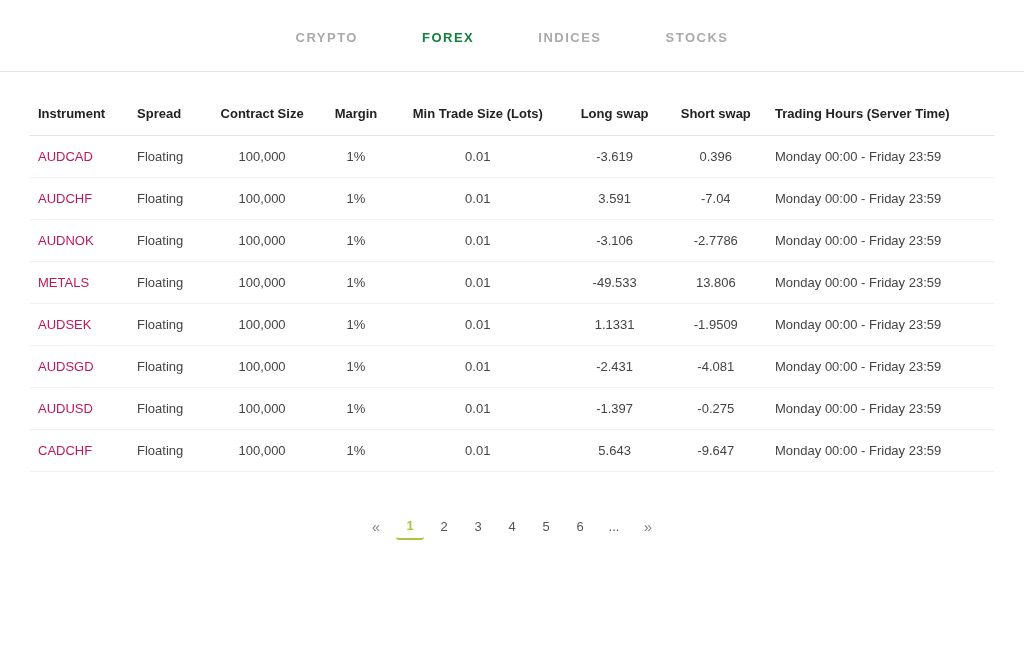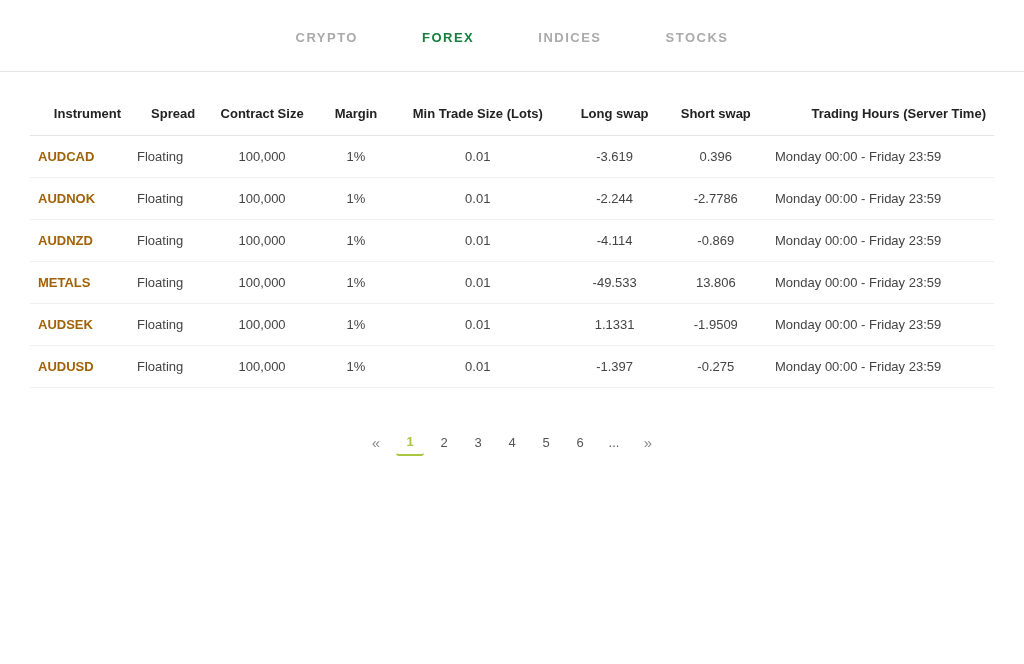--- a/index.html
+++ b/index.html
@@ -39,21 +39,21 @@
     .table-section {
       padding: 24px 30px 20px;
     }
 
     table {
       width: 100%;
       border-collapse: collapse;
     }
 
     thead tr th {
-      text-align: right;
+      text-align: left;
       font-weight: 700;
       font-size: 13px;
       padding: 10px 8px 14px;
       border-bottom: 1px solid #e5e5e5;
       color: #222;
       white-space: nowrap;
     }
 
     tbody tr {
       border-bottom: 1px solid #f0f0f0;
@@ -62,21 +62,21 @@
       border-bottom: 1px solid #f0f0f0;
     }
 
     tbody tr td {
       padding: 13px 8px;
       font-size: 13px;
       color: #444;
       text-align: left;
     }
 
-    td:nth-child(1) { font-weight: 700; color: #a16207; }
+    td:nth-child(1) { font-weight: 400; color: #be185d; }
     td:nth-child(3), td:nth-child(4), td:nth-child(5),
     td:nth-child(6), td:nth-child(7) { text-align: center; }
     th:nth-child(3), th:nth-child(4), th:nth-child(5),
     th:nth-child(6), th:nth-child(7) { text-align: center; }
 
     
     .pagination {
       display: flex;
       justify-content: center;
       align-items: center;
@@ -136,37 +136,37 @@
           <td>AUDCAD</td>
           <td>Floating</td>
           <td>100,000</td>
           <td>1%</td>
           <td>0.01</td>
           <td>-3.619</td>
           <td>0.396</td>
           <td>Monday 00:00 - Friday 23:59</td>
         </tr>
         <tr>
+          <td>AUDCHF</td>
+          <td>Floating</td>
+          <td>100,000</td>
+          <td>1%</td>
+          <td>0.01</td>
+          <td>3.591</td>
+          <td>-7.04</td>
+          <td>Monday 00:00 - Friday 23:59</td>
+        </tr>
+        <tr>
           <td>AUDNOK</td>
           <td>Floating</td>
           <td>100,000</td>
           <td>1%</td>
           <td>0.01</td>
-          <td>-2.244</td>
+          <td>-3.106</td>
           <td>-2.7786</td>
-          <td>Monday 00:00 - Friday 23:59</td>
-        </tr>
-        <tr>
-          <td>AUDNZD</td>
-          <td>Floating</td>
-          <td>100,000</td>
-          <td>1%</td>
-          <td>0.01</td>
-          <td>-4.114</td>
-          <td>-0.869</td>
           <td>Monday 00:00 - Friday 23:59</td>
         </tr>
         <tr>
           <td>METALS</td>
           <td>Floating</td>
           <td>100,000</td>
           <td>1%</td>
           <td>0.01</td>
           <td>-49.533</td>
           <td>13.806</td>
@@ -176,27 +176,47 @@
           <td>AUDSEK</td>
           <td>Floating</td>
           <td>100,000</td>
           <td>1%</td>
           <td>0.01</td>
           <td>1.1331</td>
           <td>-1.9509</td>
           <td>Monday 00:00 - Friday 23:59</td>
         </tr>
         <tr>
+          <td>AUDSGD</td>
+          <td>Floating</td>
+          <td>100,000</td>
+          <td>1%</td>
+          <td>0.01</td>
+          <td>-2.431</td>
+          <td>-4.081</td>
+          <td>Monday 00:00 - Friday 23:59</td>
+        </tr>
+        <tr>
           <td>AUDUSD</td>
           <td>Floating</td>
           <td>100,000</td>
           <td>1%</td>
           <td>0.01</td>
           <td>-1.397</td>
           <td>-0.275</td>
+          <td>Monday 00:00 - Friday 23:59</td>
+        </tr>
+        <tr>
+          <td>CADCHF</td>
+          <td>Floating</td>
+          <td>100,000</td>
+          <td>1%</td>
+          <td>0.01</td>
+          <td>5.643</td>
+          <td>-9.647</td>
           <td>Monday 00:00 - Friday 23:59</td>
         </tr>
       </tbody>
   </table>
 </div>
 
 <div class="pagination">
 <button class="page-btn nav-arrow">«</button>
     <button class="page-btn active">1</button>
     <button class="page-btn">2</button>

